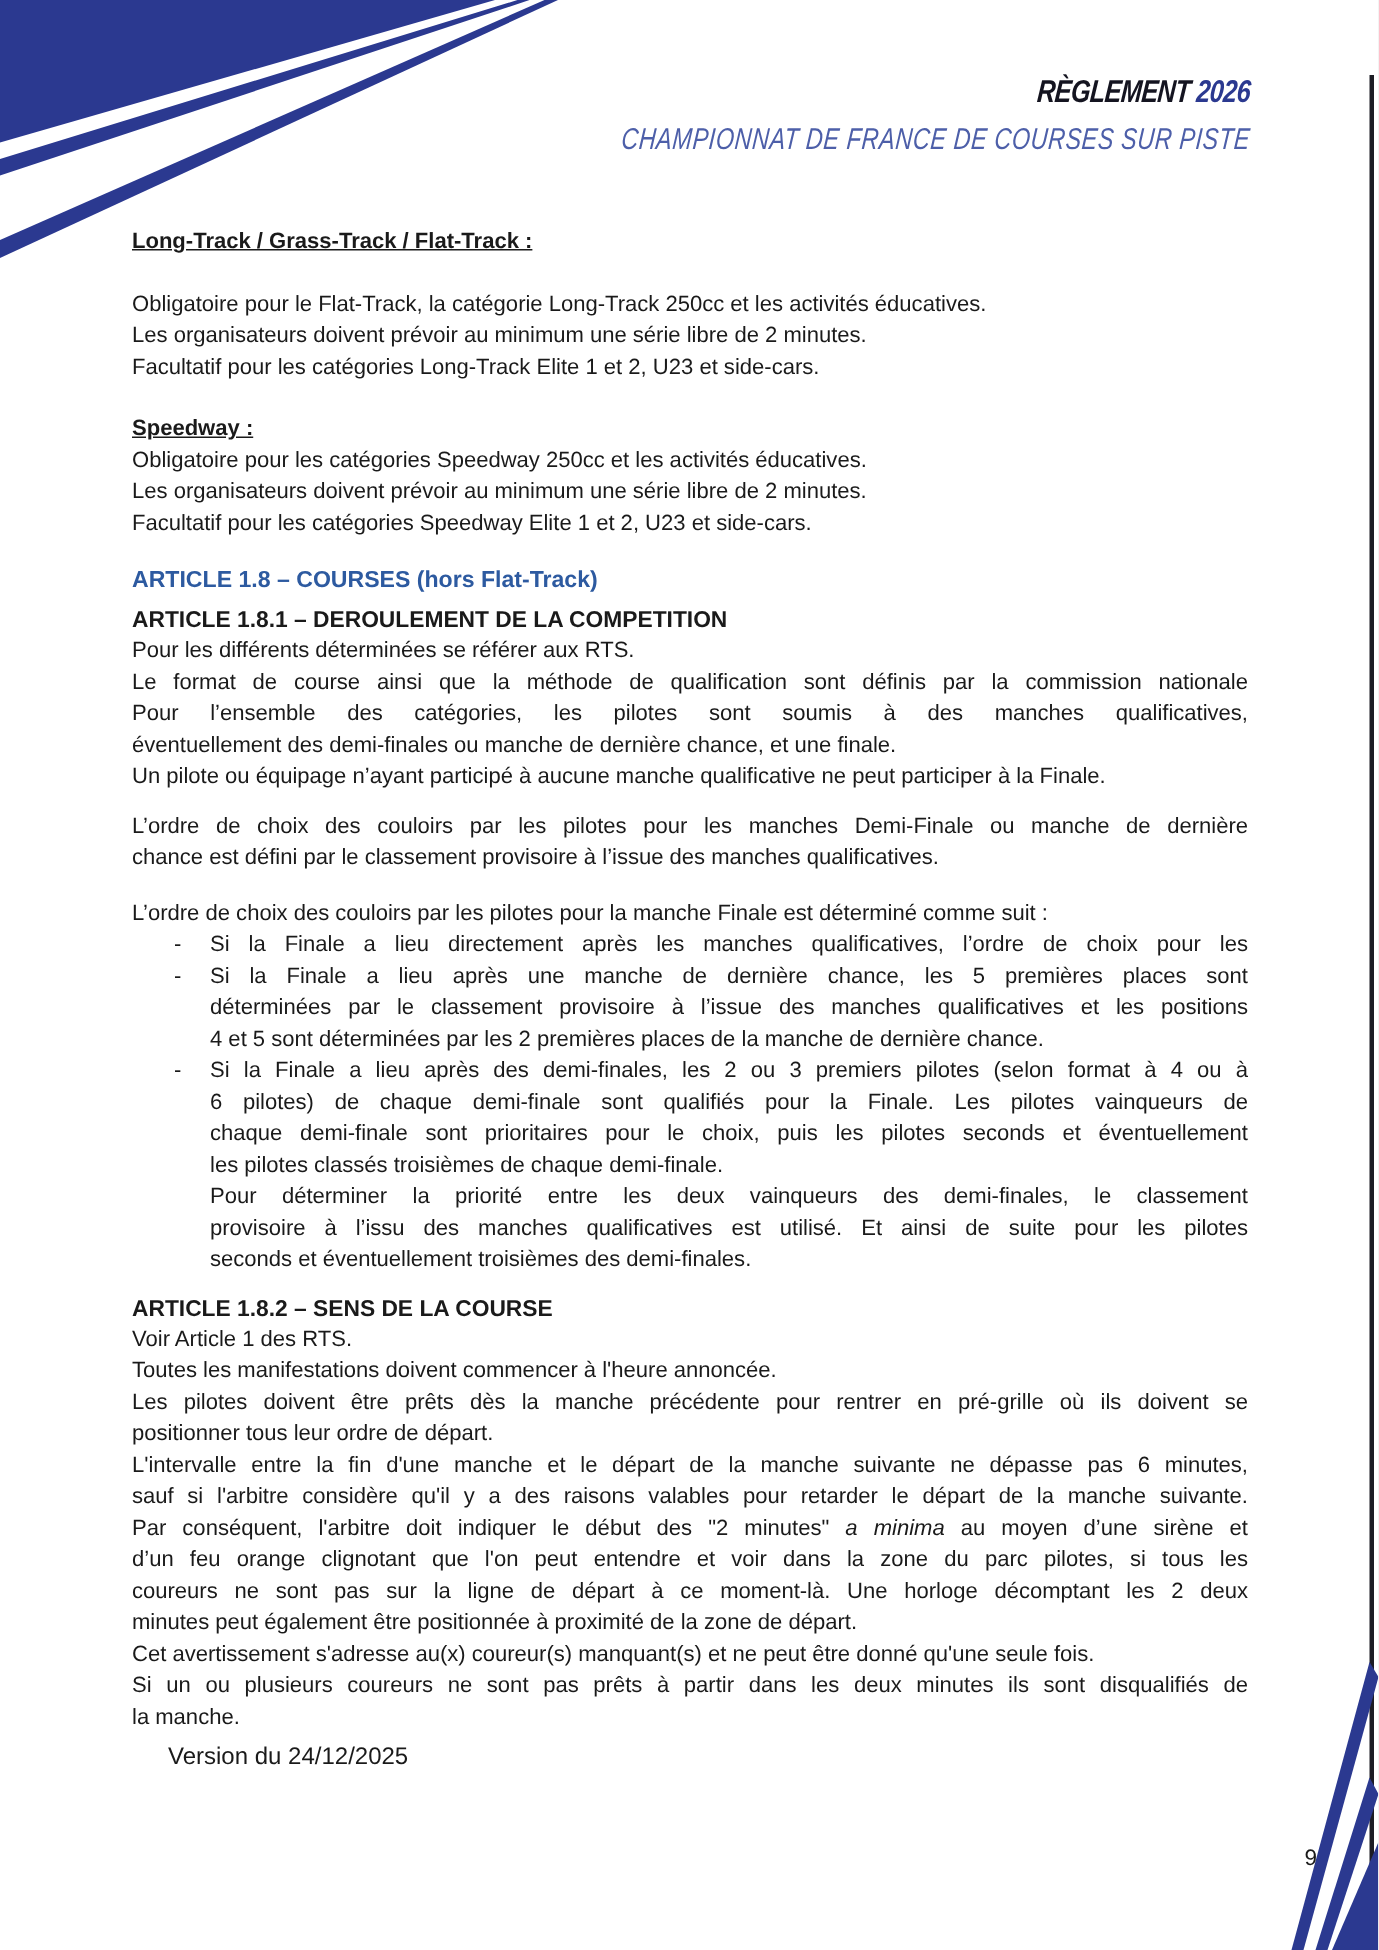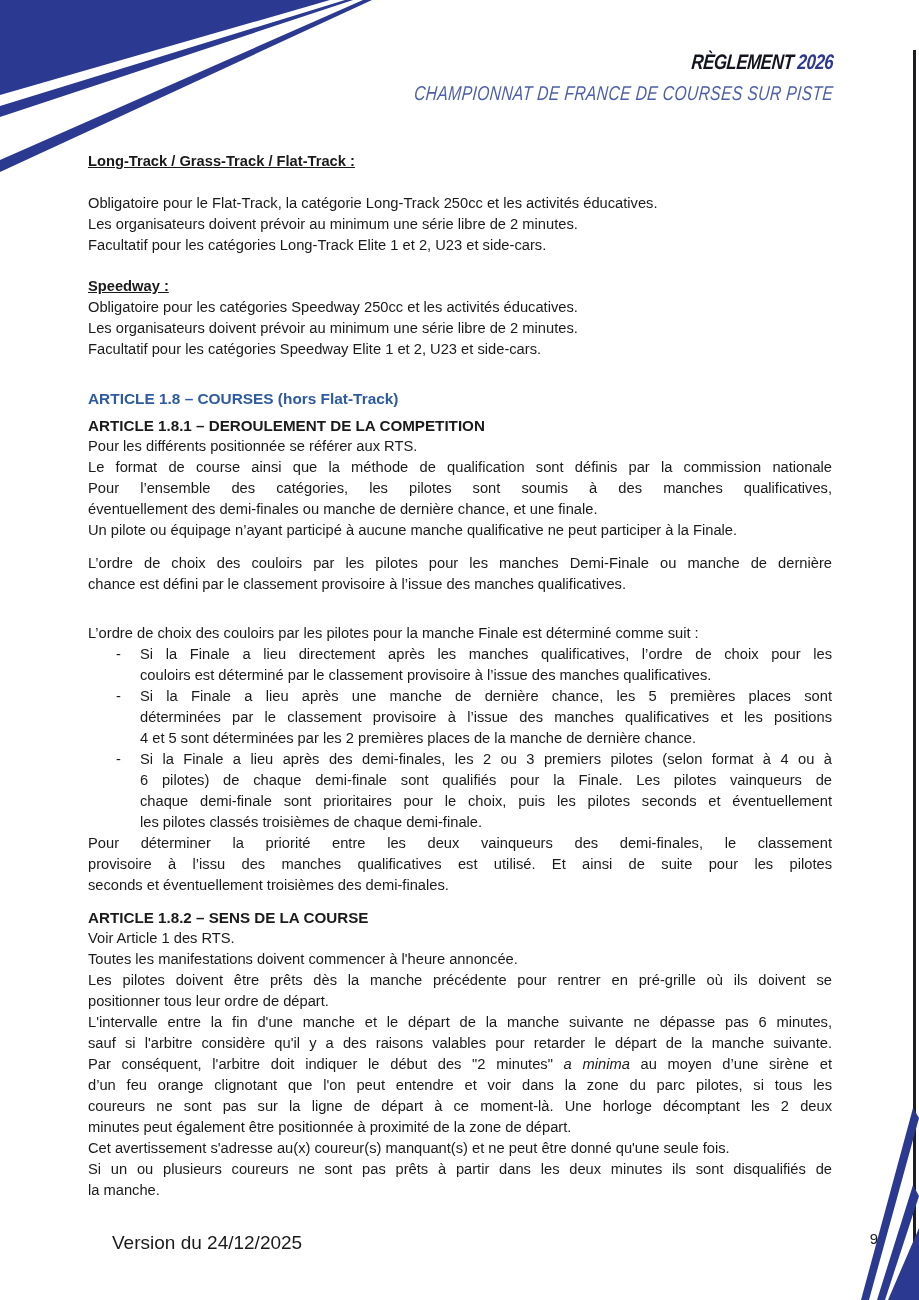--- a/index.html
+++ b/index.html
@@ -35,29 +35,29 @@
   
   .content{position:absolute;left:88px;top:151px;width:744px;font-size:14.7px;line-height:21px;}
   .ln{height:21px;white-space:nowrap;}
   .j{white-space:normal;text-align:justify;text-align-last:justify;}
   .h-ul{font-weight:bold;text-decoration:underline;height:21px;}
   .h-blk{font-weight:bold;font-size:15.2px;height:21px;}
   .h-blue{font-weight:bold;font-size:15.4px;color:#2d5aa0;height:21px;}
   .sp21{margin-top:21px;}
   .sp20{margin-top:20px;}
   .sp17{margin-top:17px;}
-  .sp16{margin-top:28px;}
+  .sp16{margin-top:16px;}
   .sp12{margin-top:12px;}
   .sp11{margin-top:11px;}
   .sp6{margin-top:6px;}
   .bullet{position:relative;padding-left:52px;}
   .bullet .dash{position:absolute;left:28px;top:0;}
-  .indent{}
+  .indent{margin-left:52px;}
   
-  .footer-version{position:absolute;left:112px;top:1232px;font-size:19px;}
+  .footer-version{position:absolute;left:112px;top:1163px;font-size:16px;}
   .footer-page{position:absolute;right:41px;top:1230px;font-size:15px;}
 </style>
 </head>
 <body>
 
 <div class="page">
 
   <svg class="swoosh-tl" viewBox="0 0 600 200" xmlns="http://www.w3.org/2000/svg">
     <polygon points="0,0 330,0 0,95" fill="#2b3990"></polygon>
     <polygon points="345,0 353,0 0,117 0,106" fill="#2b3990"></polygon>
@@ -95,40 +95,39 @@
     <div>
       <div class="ln">Obligatoire pour les catégories Speedway 250cc et les activités éducatives.</div>
       <div class="ln">Les organisateurs doivent prévoir au minimum une série libre de 2 minutes.</div>
       <div class="ln">Facultatif pour les catégories Speedway Elite 1 et 2, U23 et side-cars.</div>
     </div>
 
     <div class="h-blue sp16">ARTICLE 1.8 – COURSES (hors Flat-Track)</div>
     <div class="h-blk sp6">ARTICLE 1.8.1 – DEROULEMENT DE LA COMPETITION</div>
 
     <div>
-      <div class="ln">Pour les différents positionnée se référer aux RTS.</div>
+      <div class="ln">Pour les différents déterminées se référer aux RTS.</div>
       <div class="ln j">Le format de course ainsi que la méthode de qualification sont définis par la commission nationale</div>
       <div class="ln j">Pour l’ensemble des catégories, les pilotes sont soumis à des manches qualificatives,</div>
       <div class="ln">éventuellement des demi-finales ou manche de dernière chance, et une finale.</div>
       <div class="ln">Un pilote ou équipage n’ayant participé à aucune manche qualificative ne peut participer à la Finale.</div>
     </div>
 
     <div class="sp12">
       <div class="ln j">L’ordre de choix des couloirs par les pilotes pour les manches Demi-Finale ou manche de dernière</div>
       <div class="ln">chance est défini par le classement provisoire à l’issue des manches qualificatives.</div>
     </div>
 
     <div class="sp16">
       <div class="ln">L’ordre de choix des couloirs par les pilotes pour la manche Finale est déterminé comme suit :</div>
     </div>
 
     <div class="bullet">
       <span class="dash">-</span>
       <div class="ln j">Si la Finale a lieu directement après les manches qualificatives, l’ordre de choix pour les</div>
-      <div class="ln">couloirs est déterminé par le classement provisoire à l’issue des manches qualificatives.</div>
     </div>
 
     <div class="bullet">
       <span class="dash">-</span>
       <div class="ln j">Si la Finale a lieu après une manche de dernière chance, les 5 premières places sont</div>
       <div class="ln j">déterminées par le classement provisoire à l’issue des manches qualificatives et les positions</div>
       <div class="ln">4 et 5 sont déterminées par les 2 premières places de la manche de dernière chance.</div>
     </div>
 
     <div class="bullet">

